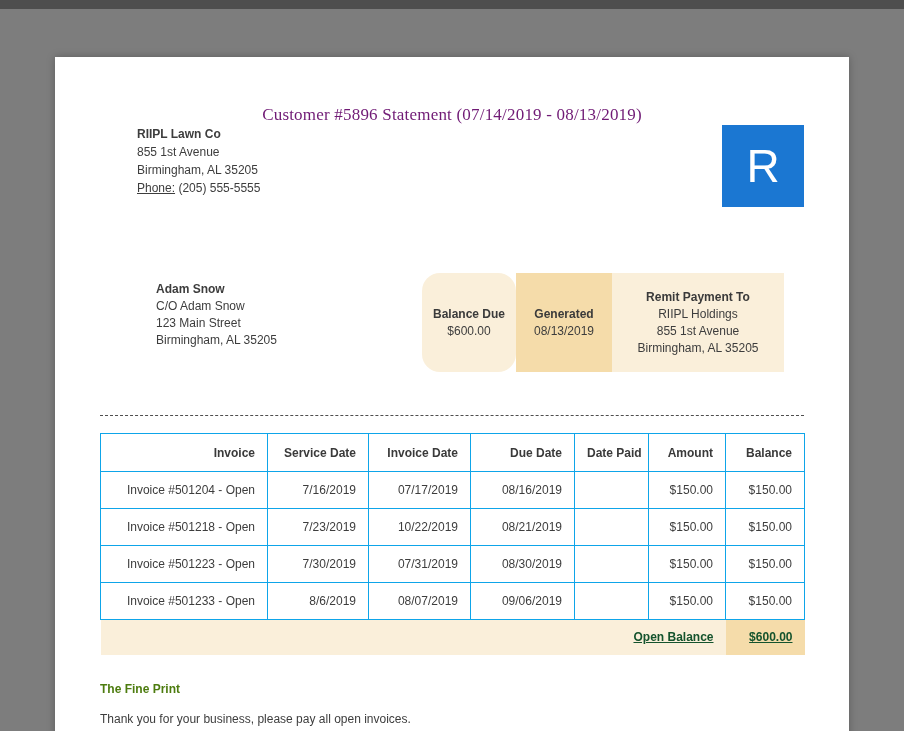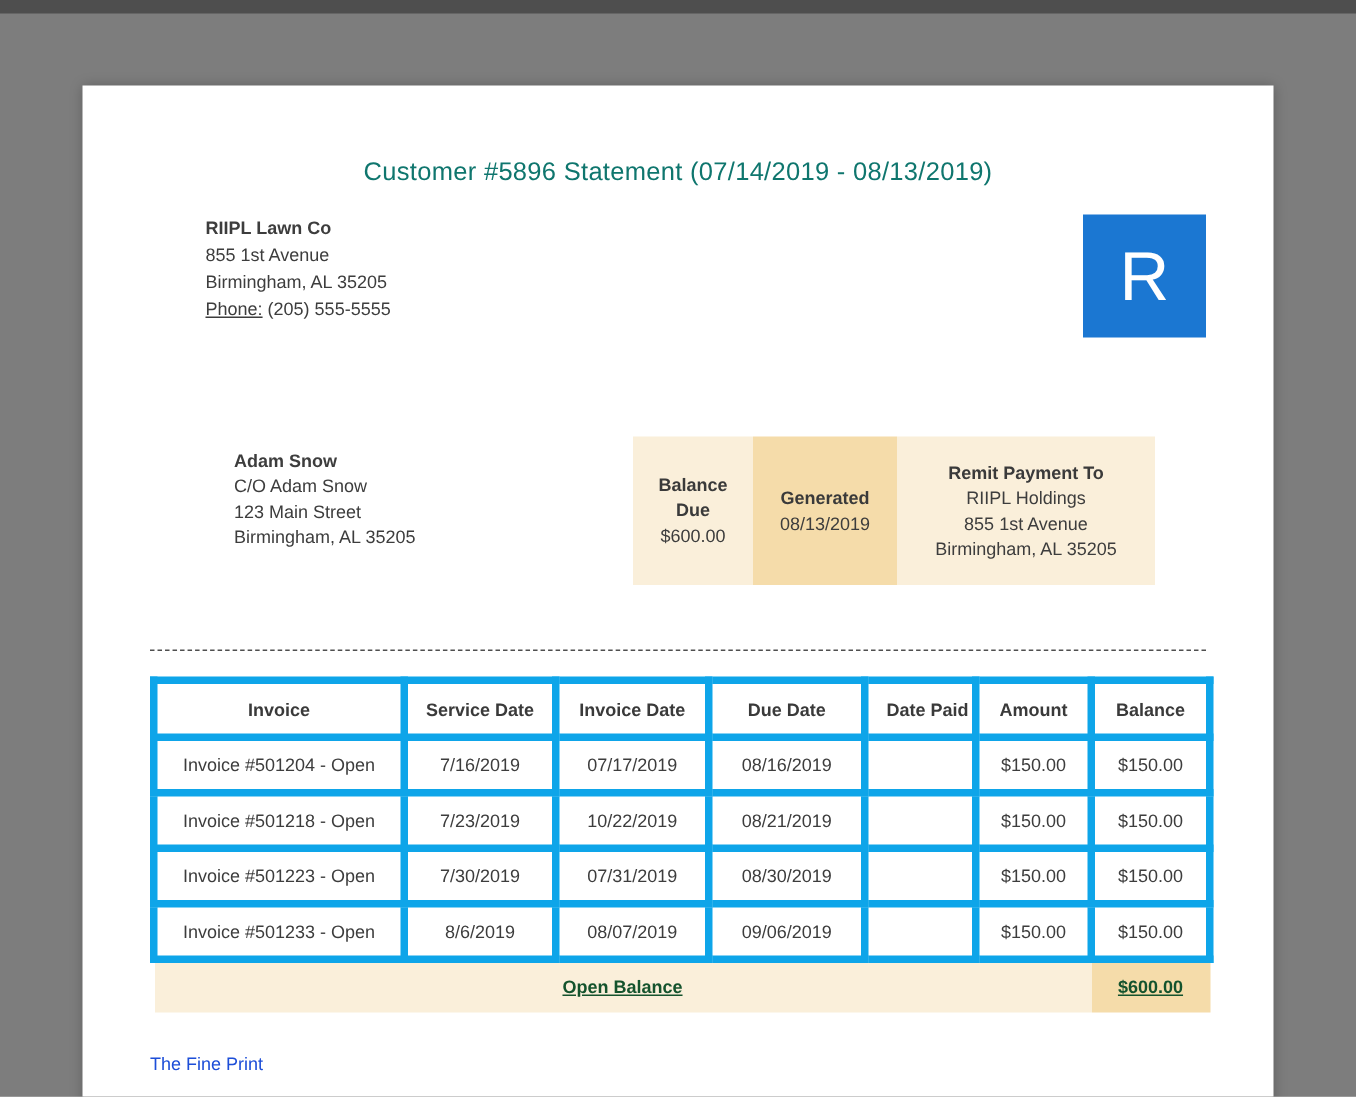--- a/index.html
+++ b/index.html
@@ -31,28 +31,28 @@
     box-shadow: 0 0 8px rgba(0,0,0,0.25);
     padding: 48px 45px 0 45px;
     color: #3d3d3d;
     font-size: 12px;
   }
   .title {
     margin: 0;
     text-align: center;
     font-size: 17px;
     font-weight: 400;
-    color: #0f766e;
+    color: #701a75;
     letter-spacing: 0.2px;
+    font-family: Liberation Serif, serif;
   }
   .header-row {
     display: flex;
     justify-content: space-between;
     align-items: flex-start;
-    margin-top: 18px;
   }
   .company-block { margin-left: 37px; line-height: 18px; }
   .company-name { font-weight: bold; }
   .phone-label { text-decoration: underline; }
   .logo {
     width: 82px;
     height: 82px;
     background: var(--accent, #1b77d2);
     color: #ffffff;
     display: flex;
@@ -75,61 +75,61 @@
     background: var(--panel_light, #faefda);
     min-height: 99px;
     display: flex;
     flex-direction: column;
     justify-content: center;
     align-items: center;
     text-align: center;
     line-height: 17px;
     padding: 6px 4px;
   }
-  .cell-balance { width: 80px; }
+  .cell-balance { width: 94px; border-radius: 18px; }
   .cell-generated { width: 96px; background: var(--panel_dark, #f5dcaa); }
   .cell-remit { width: 172px; }
   .summary-label { font-weight: bold; color: #3a3a3a; }
   .dashed-divider {
     border-top: 1px dashed #4f4f4f;
     margin-top: 43px;
     height: 0;
   }
   .invoice-table {
     width: 100%;
     border-collapse: collapse;
     table-layout: fixed;
     margin-top: 17px;
   }
   .invoice-table th, .invoice-table td {
-    border: 5px solid #0ea5e9;
+    border: 1px solid #0ea5e9;
     padding: 0 12px;
     height: 37px;
-    text-align: center;
+    text-align: right;
     font-size: 12px;
     color: #3d3d3d;
     overflow: hidden;
     white-space: nowrap;
   }
   .invoice-table th { font-weight: bold; height: 38px; color: #3a3a3a; }
   .invoice-table tfoot td {
     background: var(--panel_light, #fdf3e0);
     font-weight: bold;
     height: 35px;
     border-left: none;
     border-right: none;
     border-bottom: none;
     color: #14532d;
     text-decoration: underline;
   }
   .invoice-table tfoot td.footer-value {
     background: var(--panel_dark, #f5dcaa);
   }
   .fine-print { margin-top: 27px; }
-  .fine-print-title { font-weight: normal; color: #1d4ed8; }
+  .fine-print-title { font-weight: bold; color: #4d7c0f; }
   .fine-print-text { margin-top: 16px; }
 </style>
 </head>
 <body>
 
 <div class="viewport">
   <div class="top-strip"></div>
 
   <div class="sheet">
 

